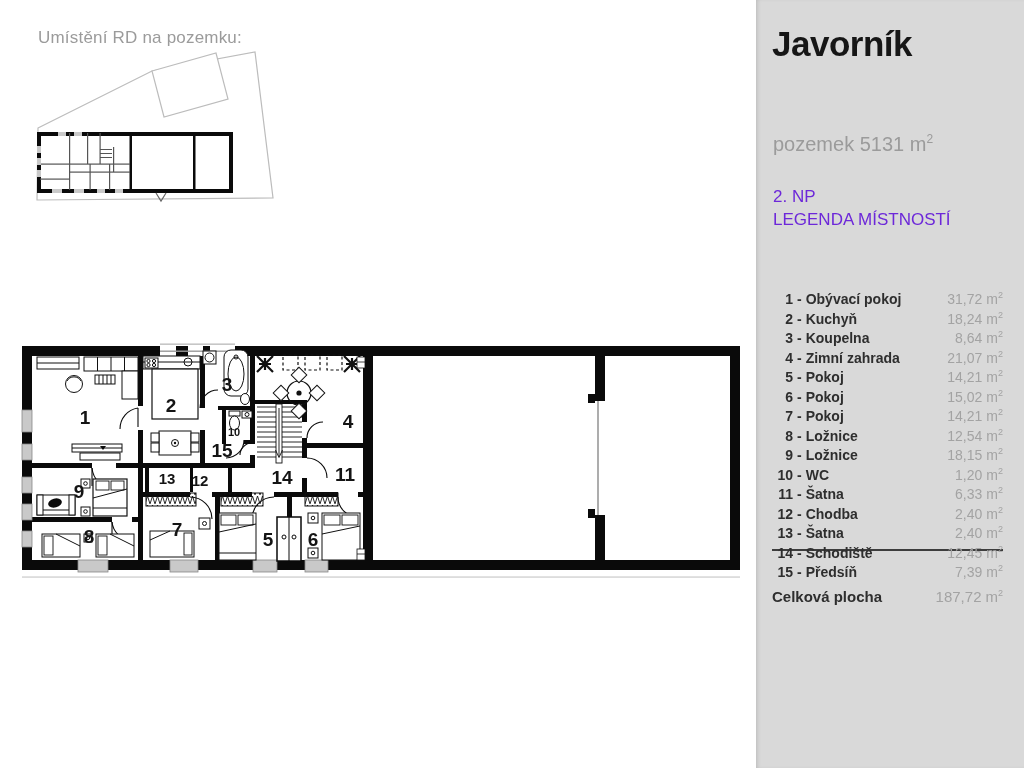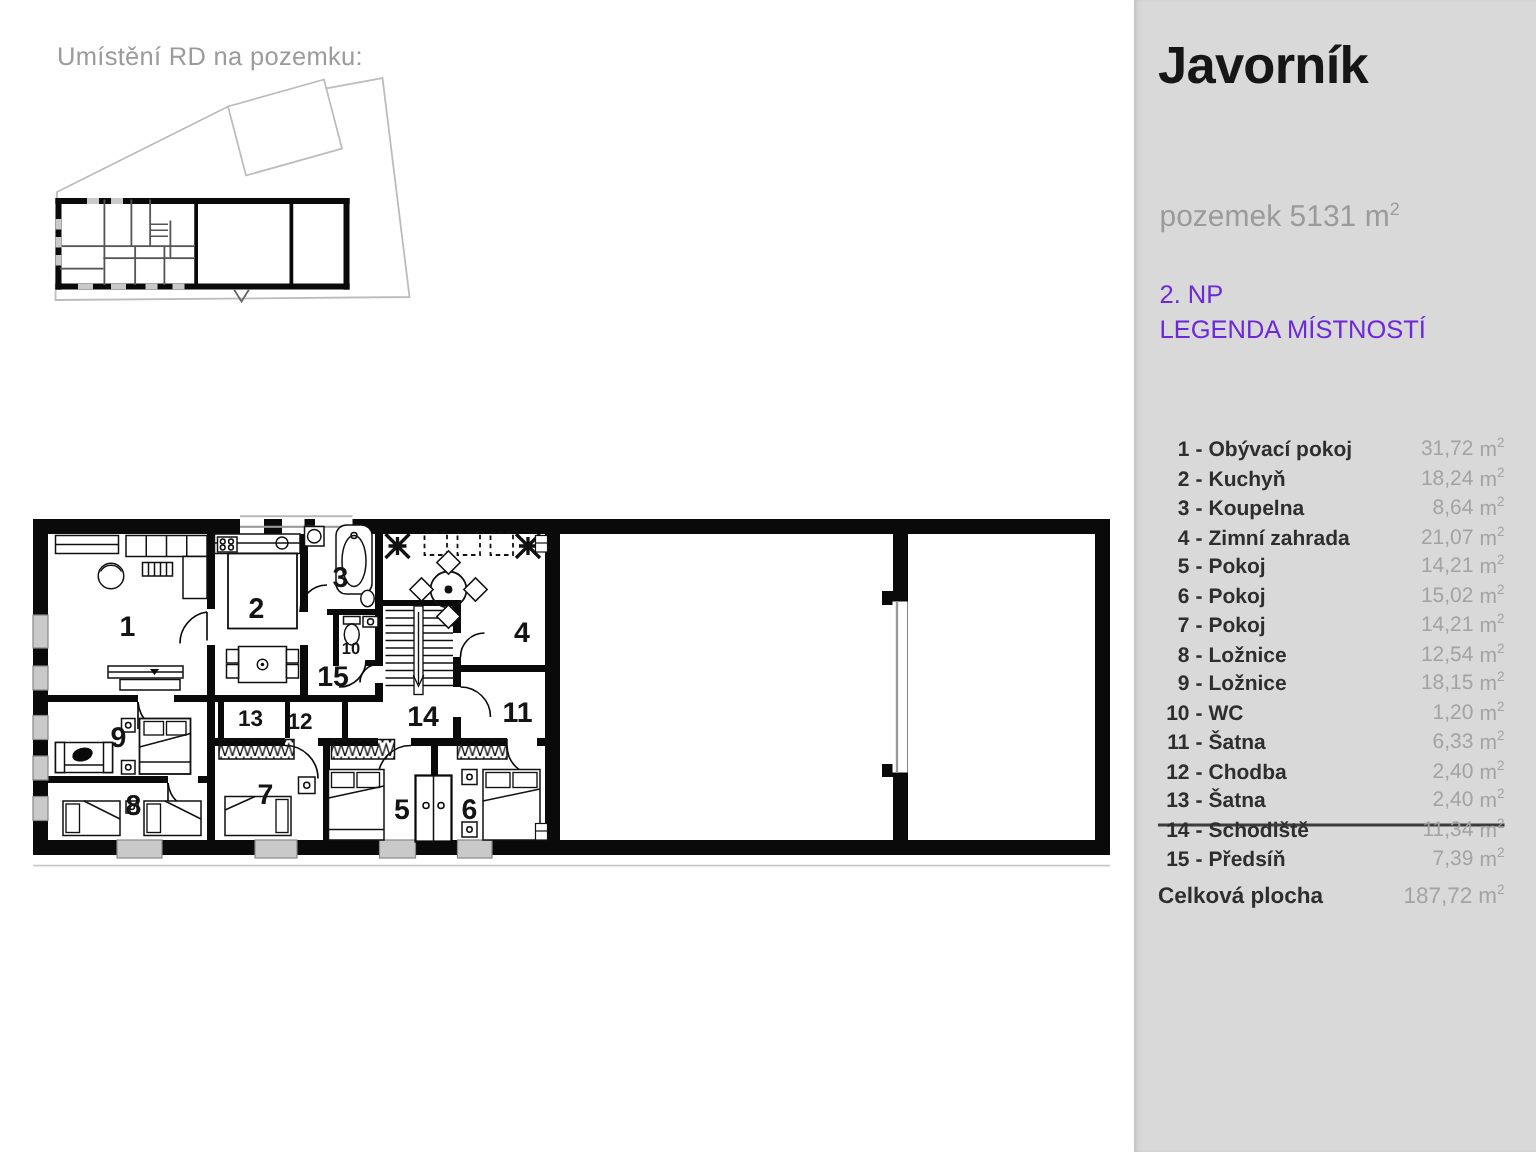--- a/index.html
+++ b/index.html
@@ -458,21 +458,21 @@
           <span class="lnum">13</span>
           <span class="lsep">-</span>
           <span class="lname">Šatna</span>
           <span class="lval"><span>2,40</span><span class="lunit">m</span><sup>2</sup></span>
         </div>
 
         <div class="lrow">
           <span class="lnum">14</span>
           <span class="lsep">-</span>
           <span class="lname">Schodiště</span>
-          <span class="lval"><span>11,34</span><span class="lunit">m</span><sup>2</sup></span>
+          <span class="lval"><span>12,45</span><span class="lunit">m</span><sup>2</sup></span>
         </div>
 
         <div class="lrow">
           <span class="lnum">15</span>
           <span class="lsep">-</span>
           <span class="lname">Předsíň</span>
           <span class="lval"><span>7,39</span><span class="lunit">m</span><sup>2</sup></span>
         </div>
       <div class="after-rows">
         <div class="ldivider"></div>

